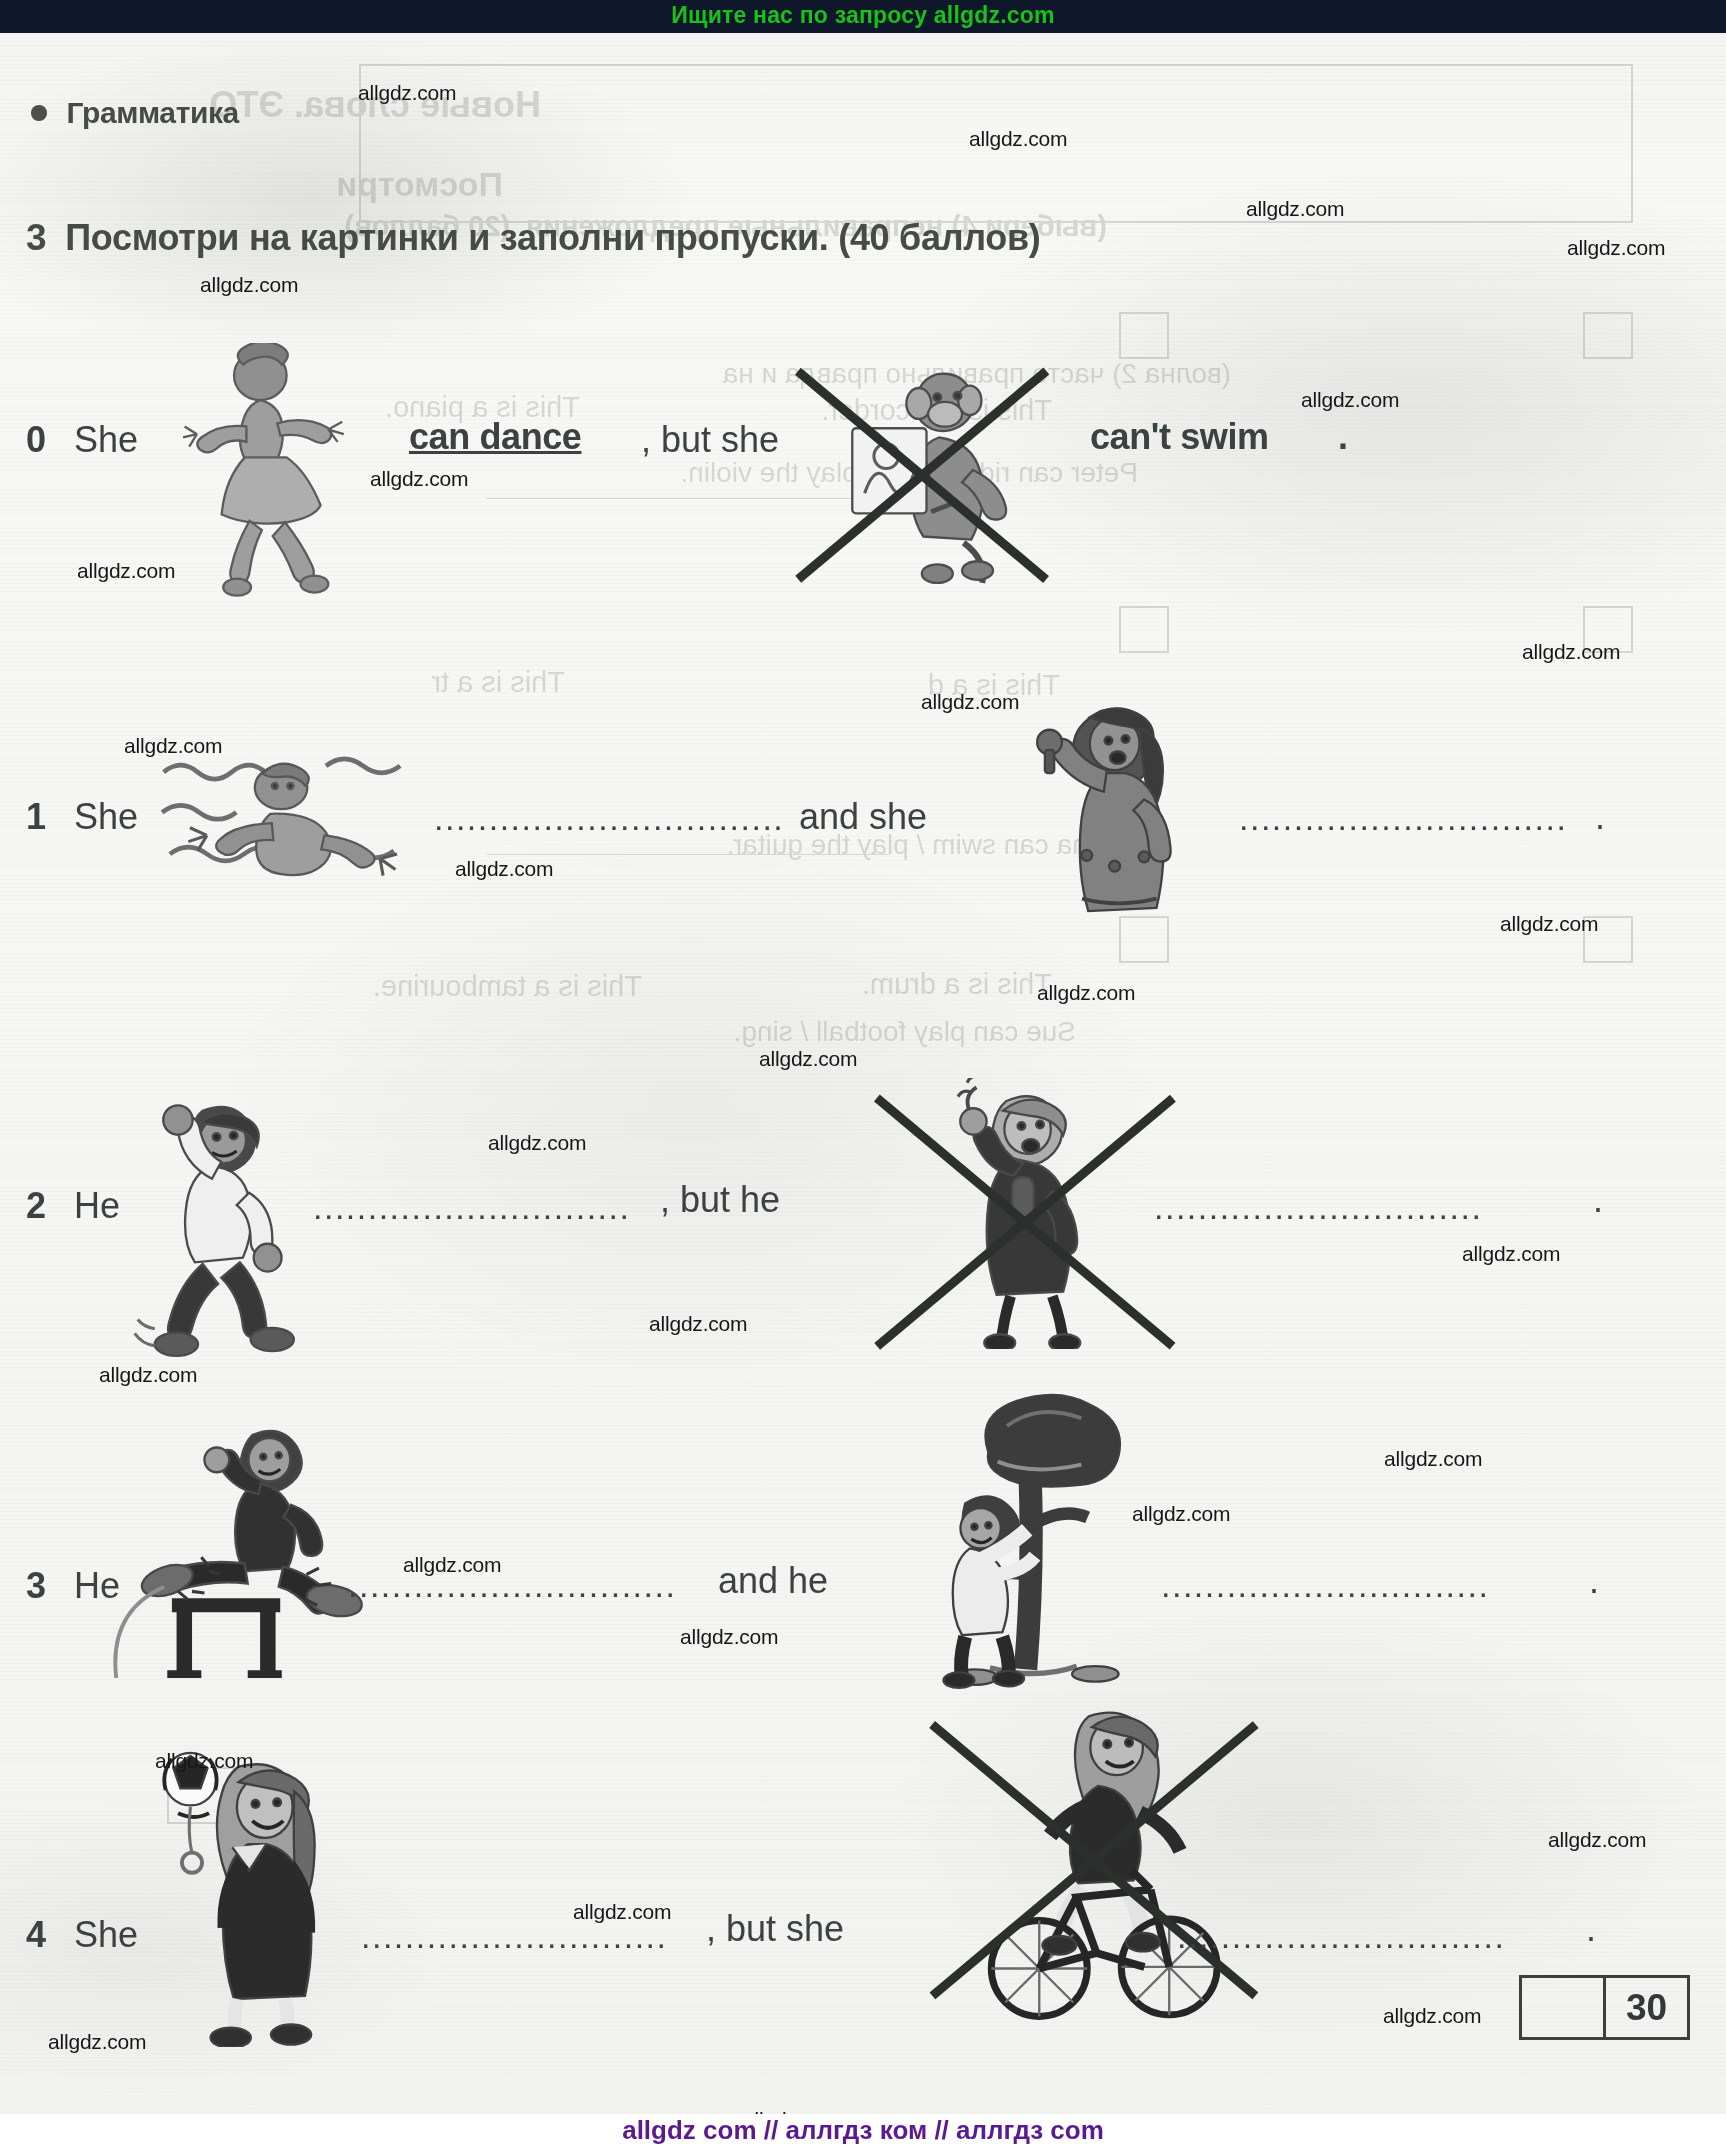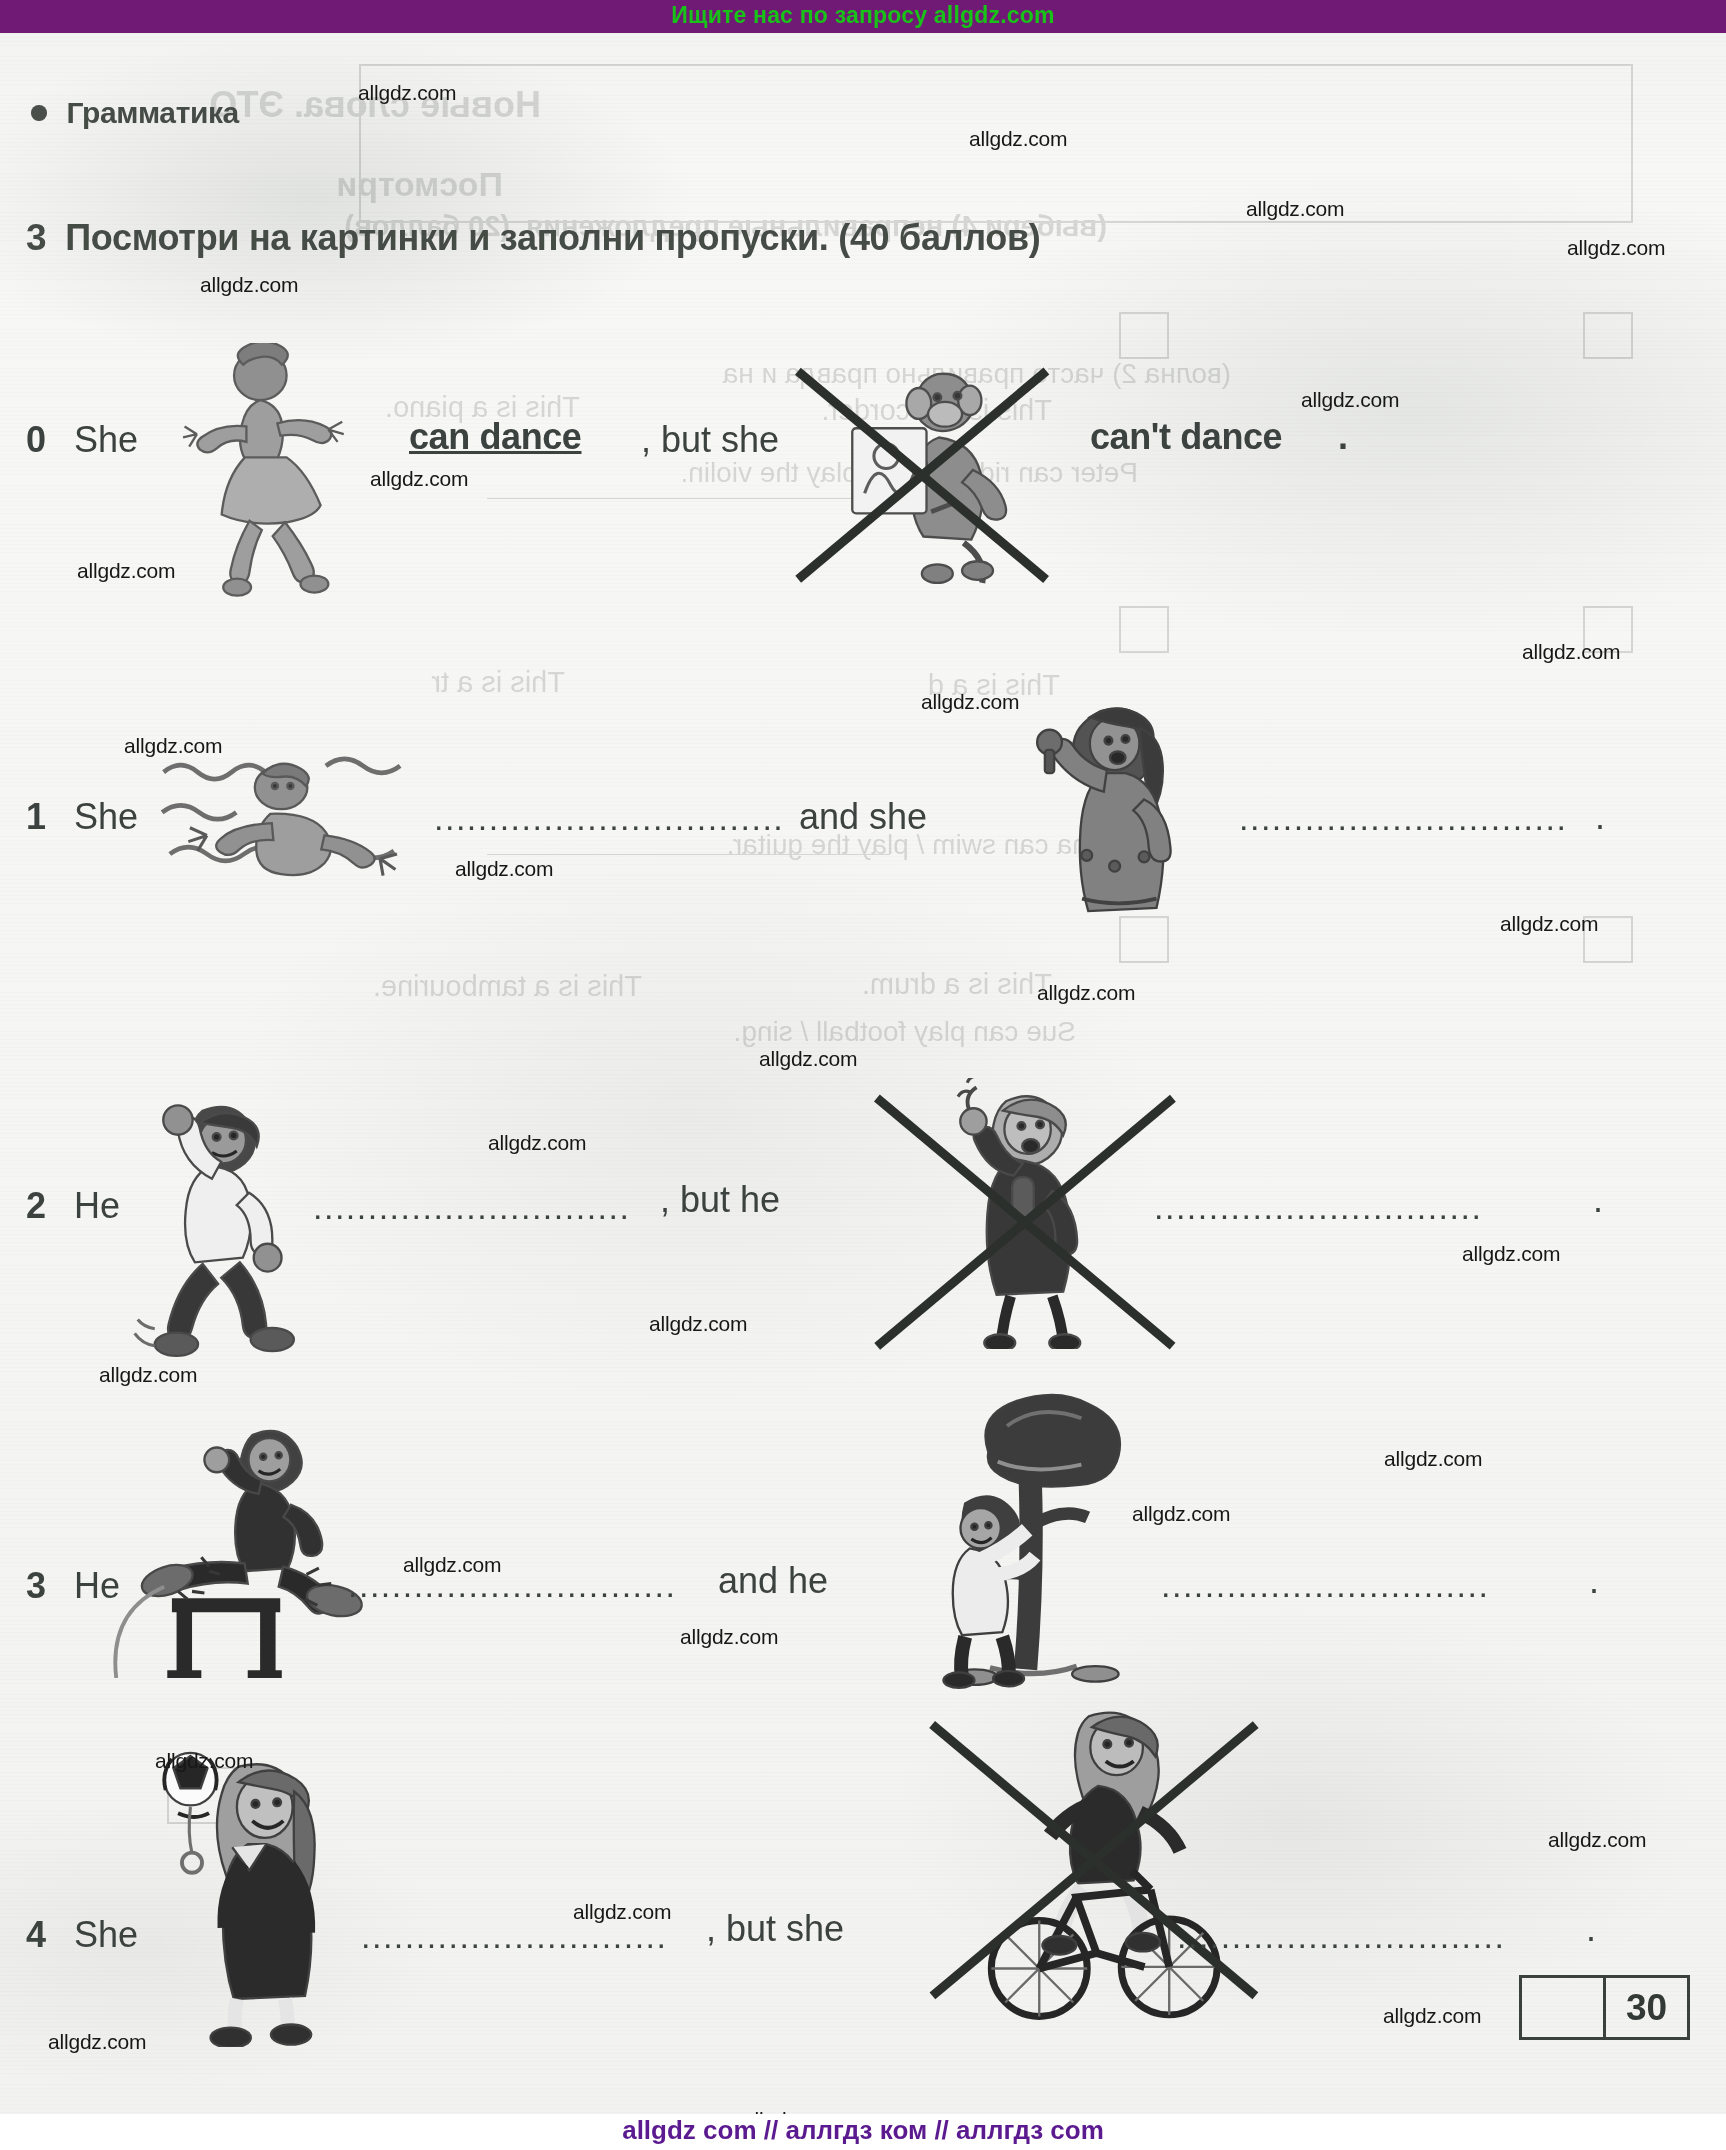--- a/index.html
+++ b/index.html
@@ -17,21 +17,21 @@
     background: #ffffff;
     overflow: hidden;
   }
 
   
   .promo-bar {
     position: absolute;
     left: 0; top: 0;
     width: 1726px;
     height: 33px;
-    background: #701a75;
+    background: #0f172a;
     z-index: 40;
   }
   .promo-text {
     position: absolute;
     left: 0; top: 1.5px;
     width: 1726px;
     text-align: center;
     color: #19c219;
     font-size: 23px;
     font-weight: 600;
@@ -341,21 +341,21 @@
               <path d="M56 180 q16 -46 34 -10 q14 26 30 -16" fill="none" stroke="#5d605c" stroke-width="4"></path>
               <circle cx="84" cy="132" r="16" fill="none" stroke="#5d605c" stroke-width="4"></circle>
               <path d="M142 204 l26 -10" stroke="#4f524e" stroke-width="6"></path>
               <path d="M184 244 q30 22 24 52" fill="none" stroke="#4f524e" stroke-width="8"></path>
               <ellipse cx="150" cy="284" rx="20" ry="12"></ellipse>
               <ellipse cx="202" cy="280" rx="20" ry="12"></ellipse>
             </g>
           </svg>
         </div>
 
-        <span class="word answer" style="left:1090px; top:42px;">can't dance</span>
+        <span class="word answer" style="left:1090px; top:42px;">can't swim</span>
         <span class="word answer" style="left:1338px; top:42px;">.</span>
 
         <div class="cross" style="left:782px; top:-15.5px; width:279px; height:232px;">
           <span class="a"></span>
             <span class="b"></span>
         </div>
       </div>
 
       <div class="row" style="top:720px; height:255px;">
         <span class="row-num" style="left:26px; top:43px;">1</span>

